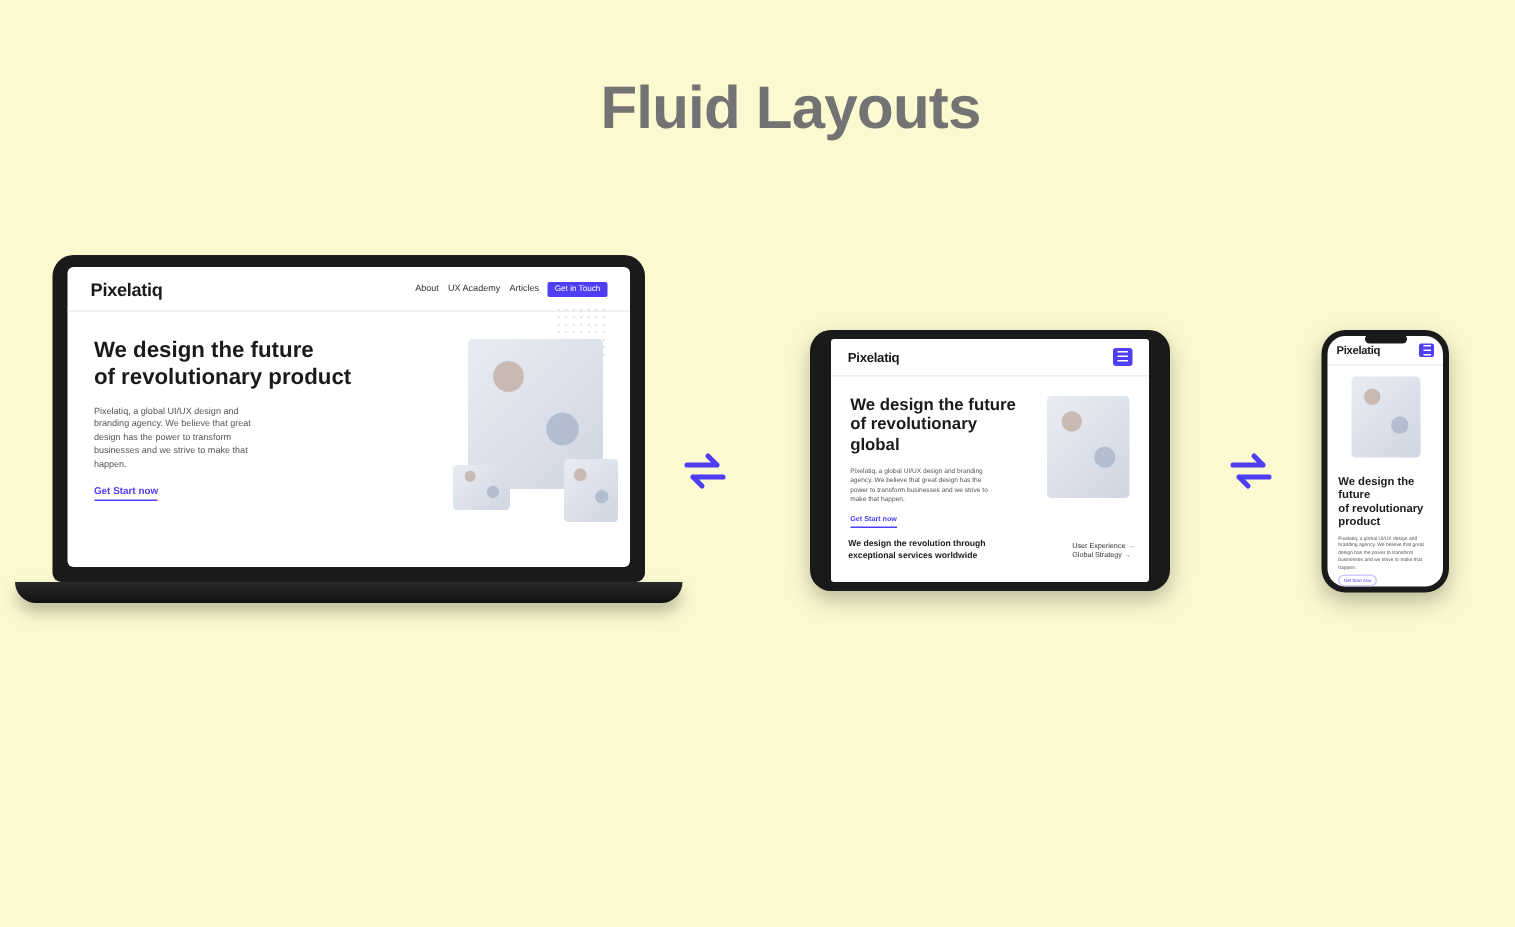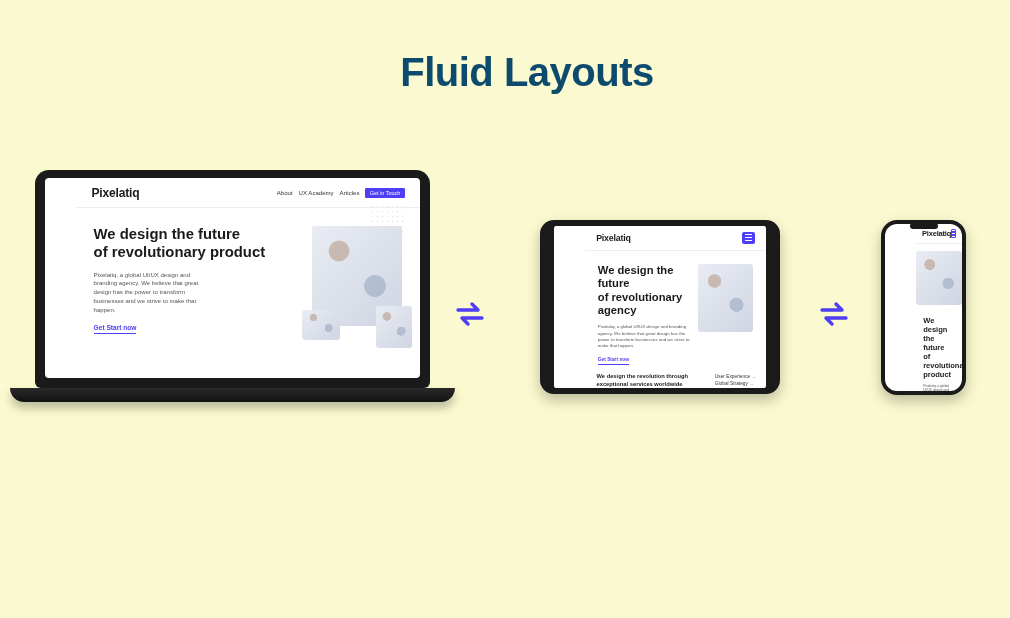--- a/index.html
+++ b/index.html
@@ -7,21 +7,21 @@
     width: 1010px;
     height: 618px;
     background: #fbf9cf;
     font-family: -apple-system, BlinkMacSystemFont, "Segoe UI", Arial, sans-serif;
     position: relative;
   }
   .page-title {
     text-align: center;
     font-size: 40px;
     font-weight: 800;
-    color: #0c4a6e;
+    color: #737373;
     padding-top: 50px;
     letter-spacing: -0.5px;
     margin-left: 44px;
   }
   .stage {
     position: absolute;
     top: 170px;
     left: 0;
     width: 100%;
     height: 300px;
@@ -114,21 +114,21 @@
   .phone-notch {
     position:absolute;
     top:3px; left:50%; transform:translateX(-50%);
     width:28px; height:6px;
     background:#1a1a1a;
     border-radius:4px;
     z-index:3;
   }
 
   
-  .site { font-size:10px; color:#1a1a1a;padding-left:31px; }
+  .site { font-size:10px; color:#1a1a1a; }
   .site-header {
     display:flex; align-items:center; justify-content:space-between;
     padding:.7em 1.4em;
     border-bottom:1px solid #eee;
   }
   .brand { font-weight:800; font-size:1.1em; letter-spacing:-.2px; }
   .nav { display:flex; gap:1em; align-items:center; font-size:.55em; color:#333; }
   .cta-btn {
     background:#4e3ef5; color:#fff;
     padding:.35em .8em;
@@ -271,21 +271,21 @@
             <span></span>
               <span></span>
               <span></span>
           </div>
         </div>
         <div class="hero">
           <div class="hero-text" style="flex:1;">
             <h1>
               <span>We design the future</span><br>
               <span>of revolutionary</span><br>
-              <span>agency</span>
+              <span>global</span>
             </h1>
             <p style="max-width:22em;">Pixelatiq, a global UI/UX design and branding agency. We believe that great design has the power to transform businesses and we strive to make that happen.</p>
             <span class="link-underline">Get Start now</span>
           </div>
           <div class="hero-img">
             <div class="photo main"></div>
           </div>
         </div>
         <div class="below">
           <div class="subhead">

